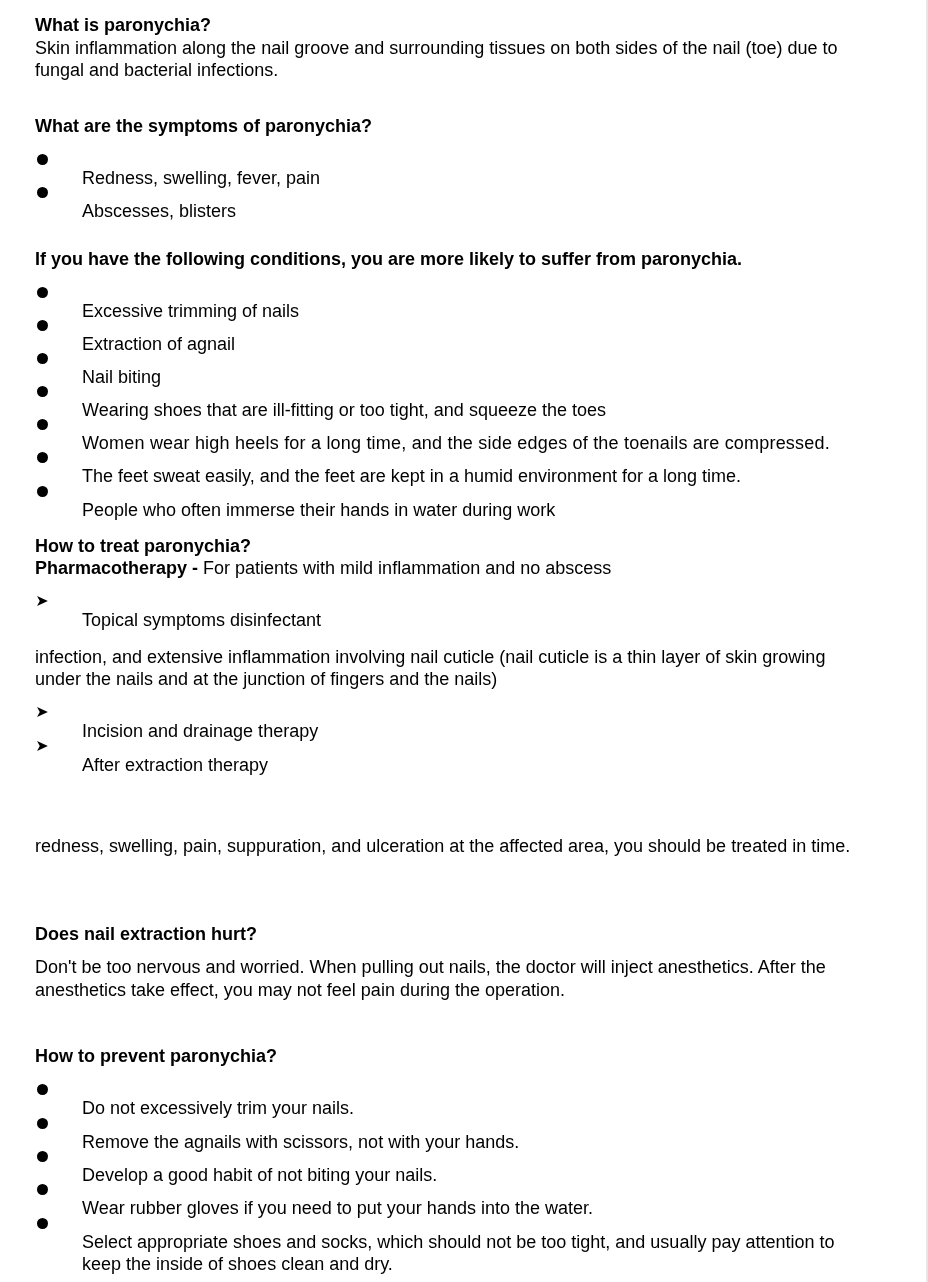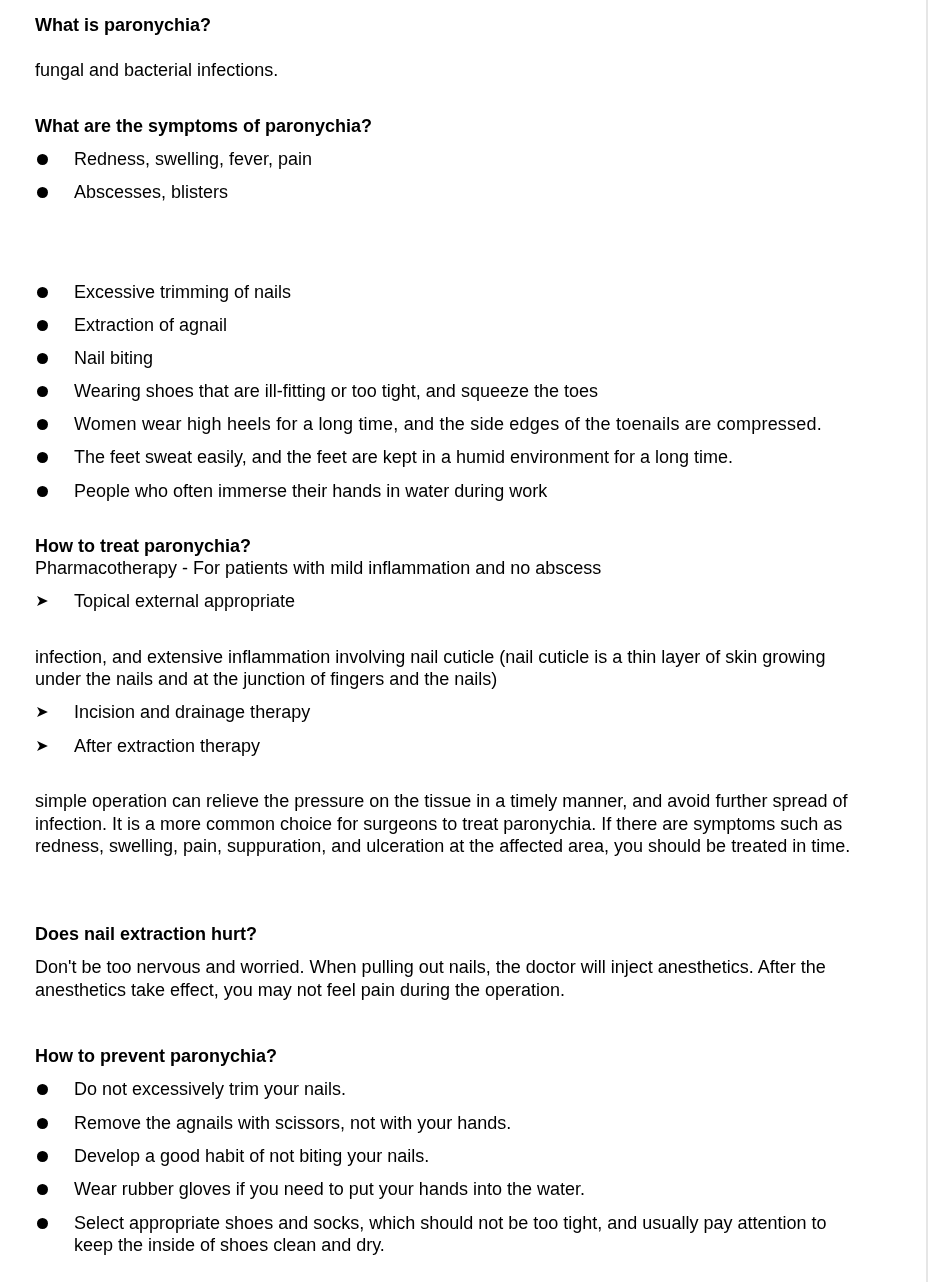--- a/index.html
+++ b/index.html
@@ -8,41 +8,43 @@
     font-family: "Liberation Sans", sans-serif; font-size: 18px; color: #000000;
   }
   .page { position: absolute; left: 0; top: 0; width: 856px; height: 1282px; background: #fff; }
   .edge { position: absolute; right: 0; top: 0; width: 2px; height: 1282px; background: #e6e6e6; }
   .ln { position: absolute; left: 35px; white-space: nowrap; line-height: 22px; }
   .h { font-weight: bold; }
   .item { position: absolute; left: 35px; right: 40px; line-height: 22px; }
   .mk { position: absolute; left: 0; top: 0; width: 14px; text-align: center; }
   .dot { display: inline-block; width: 11px; height: 11px; border-radius: 50%; background: #000; margin-top: 6px; }
   .arr { font-size: 16px; }
-  .it { position: absolute; left: 39px; white-space: nowrap; }
-  b { font-weight: normal; }
+  .it { position: absolute; left: 47px; white-space: nowrap; margin-top: 19px; }
+  b { font-weight: bold; }
 </style>
 </head>
 <body>
 
 <div class="page">
 
   <div class="ln h" style="top:14px">What is paronychia?</div>
+  <div class="ln" style="top:37px">Skin inflammation along the nail groove and surrounding tissues on both sides of the nail (toe) due to</div>
   <div class="ln" style="top:59px">fungal and bacterial infections.</div>
 
   <div class="ln h" style="top:115px">What are the symptoms of paronychia?</div>
   <div class="item" style="top:148px">
     <span class="mk"><span class="dot"></span></span>
     <span class="it">Redness, swelling, fever, pain</span>
   </div>
   <div class="item" style="top:181px">
     <span class="mk"><span class="dot"></span></span>
     <span class="it">Abscesses, blisters</span>
   </div>
 
+  <div class="ln h" style="top:248px">If you have the following conditions, you are more likely to suffer from paronychia.</div>
   <div class="item" style="top:281px">
     <span class="mk"><span class="dot"></span></span>
     <span class="it">Excessive trimming of nails</span>
   </div>
   <div class="item" style="top:314px">
     <span class="mk"><span class="dot"></span></span>
     <span class="it">Extraction of agnail</span>
   </div>
   <div class="item" style="top:347px">
     <span class="mk"><span class="dot"></span></span>
@@ -64,36 +66,34 @@
     <span class="mk"><span class="dot"></span></span>
     <span class="it">People who often immerse their hands in water during work</span>
   </div>
 
   <div class="ln h" style="top:535px">How to treat paronychia?</div>
   <div class="ln" style="top:557px">
     <b>Pharmacotherapy -</b><span> For patients with mild inflammation and no abscess</span>
   </div>
   <div class="item" style="top:590px">
     <span class="mk arr">➤</span>
-    <span class="it">Topical external appropriate</span>
+    <span class="it">Topical symptoms disinfectant</span>
   </div>
 
   <div class="ln" style="top:646px">infection, and extensive inflammation involving nail cuticle (nail cuticle is a thin layer of skin growing</div>
   <div class="ln" style="top:668px">under the nails and at the junction of fingers and the nails)</div>
   <div class="item" style="top:701px">
     <span class="mk arr">➤</span>
     <span class="it">Incision and drainage therapy</span>
   </div>
   <div class="item" style="top:735px">
     <span class="mk arr">➤</span>
     <span class="it">After extraction therapy</span>
   </div>
 
-  <div class="ln" style="top:790px">simple operation can relieve the pressure on the tissue in a timely manner, and avoid further spread of</div>
-  <div class="ln" style="top:813px">infection. It is a more common choice for surgeons to treat paronychia. If there are symptoms such as</div>
   <div class="ln" style="top:835px">redness, swelling, pain, suppuration, and ulceration at the affected area, you should be treated in time.</div>
 
   <div class="ln h" style="top:923px">Does nail extraction hurt?</div>
   <div class="ln" style="top:956px">Don't be too nervous and worried. When pulling out nails, the doctor will inject anesthetics. After the</div>
   <div class="ln" style="top:979px">anesthetics take effect, you may not feel pain during the operation.</div>
 
   <div class="ln h" style="top:1045px">How to prevent paronychia?</div>
   <div class="item" style="top:1078px">
     <span class="mk"><span class="dot"></span></span>
     <span class="it">Do not excessively trim your nails.</span>

